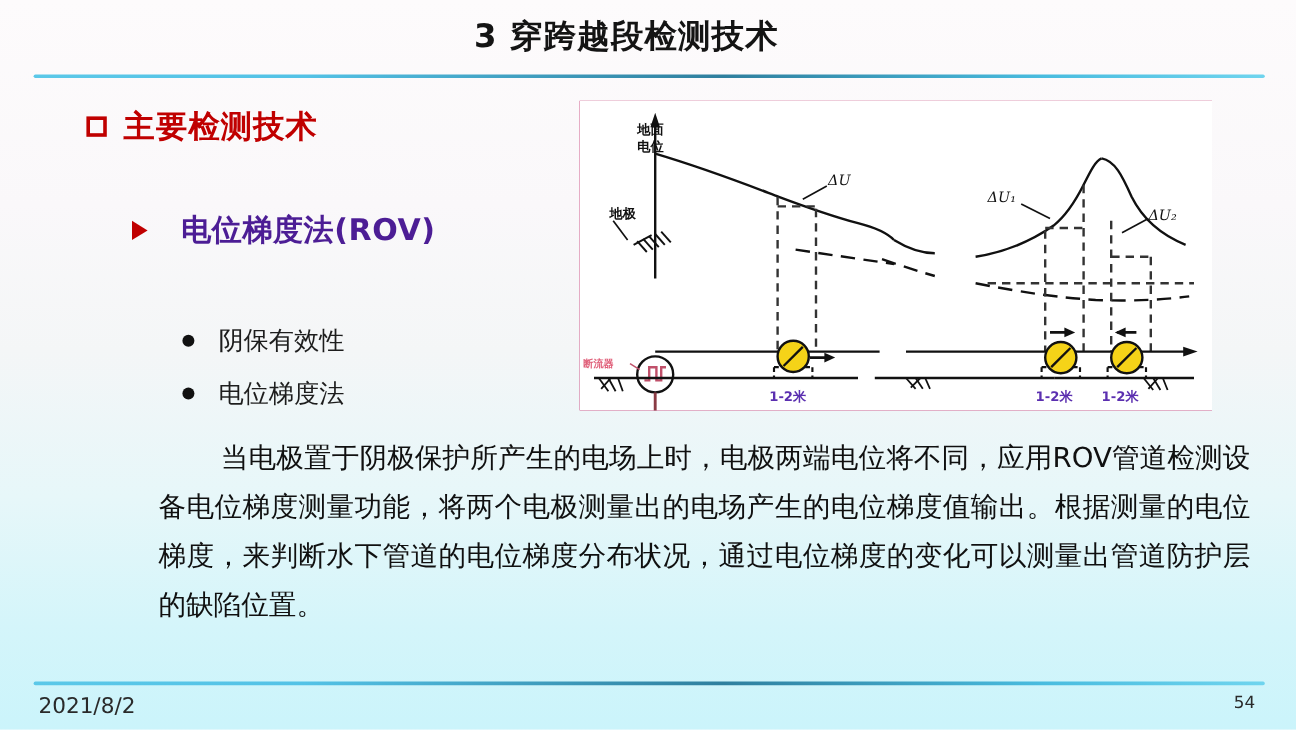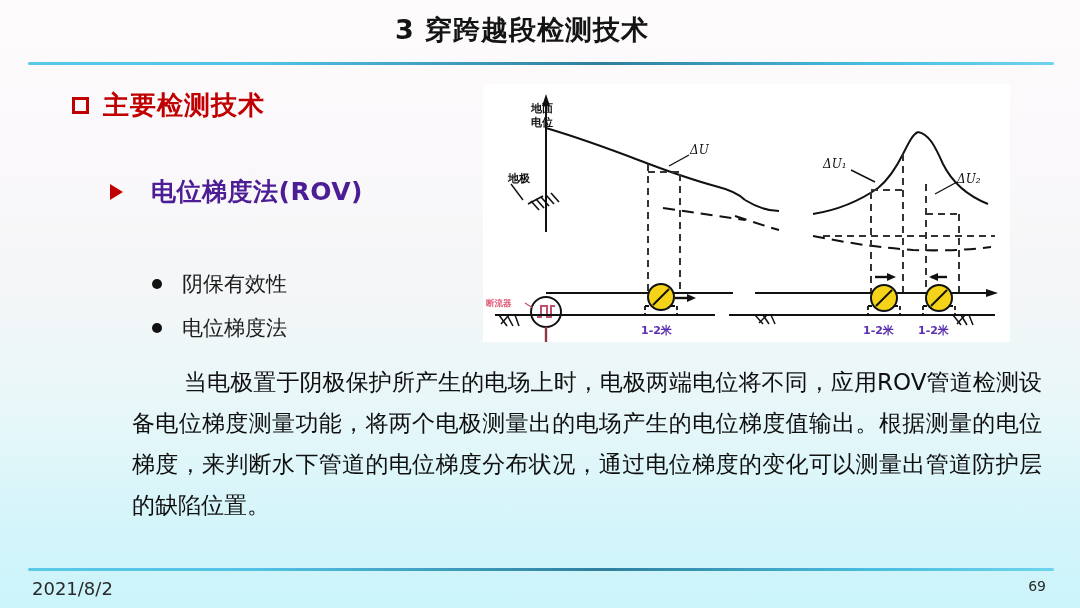--- a/index.html
+++ b/index.html
@@ -250,15 +250,15 @@
       <text x="380" y="250" font-family="DejaVu Sans, sans-serif" font-size="11" font-weight="700" fill="#5b2fb0">1-2米</text>
       <text x="435" y="250" font-family="DejaVu Sans, sans-serif" font-size="11" font-weight="700" fill="#5b2fb0">1-2米</text>
       <text x="447" y="277" font-family="DejaVu Sans, sans-serif" font-size="12" font-weight="700" fill="#111">漏点</text>
     </svg>
   </div>
 
   <div class="para">当电极置于阴极保护所产生的电场上时，电极两端电位将不同，应用ROV管道检测设备电位梯度测量功能，将两个电极测量出的电场产生的电位梯度值输出。根据测量的电位梯度，来判断水下管道的电位梯度分布状况，通过电位梯度的变化可以测量出管道防护层的缺陷位置。</div>
 
   <div class="rule rule-bottom"></div>
   <div class="foot-date">2021/8/2</div>
-  <div class="foot-page">69</div>
+  <div class="foot-page">54</div>
 
 </div>
 
 </body></html>

